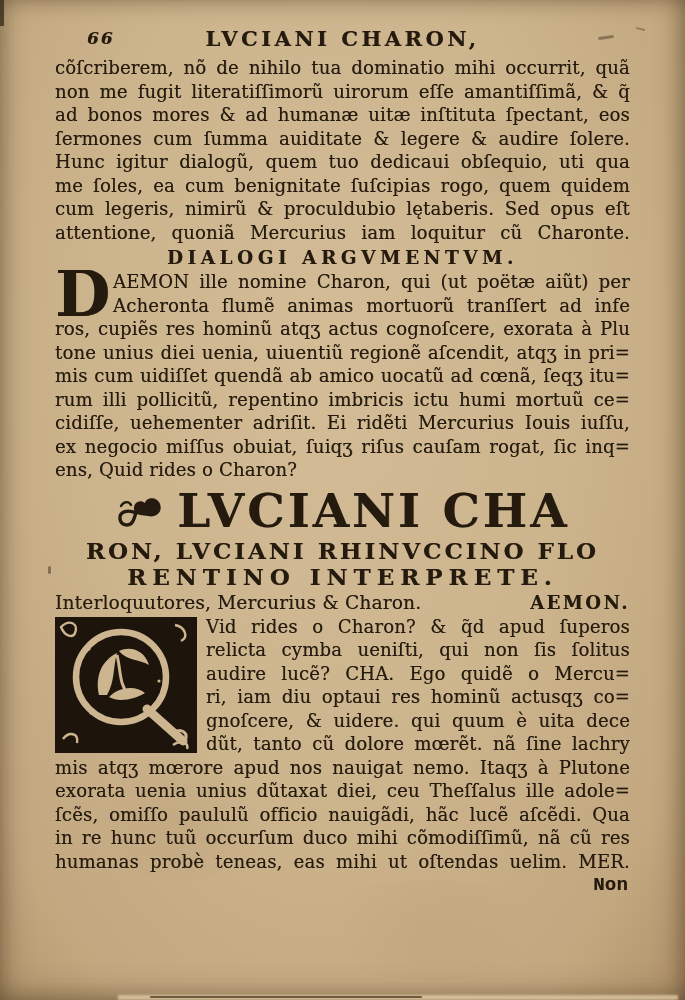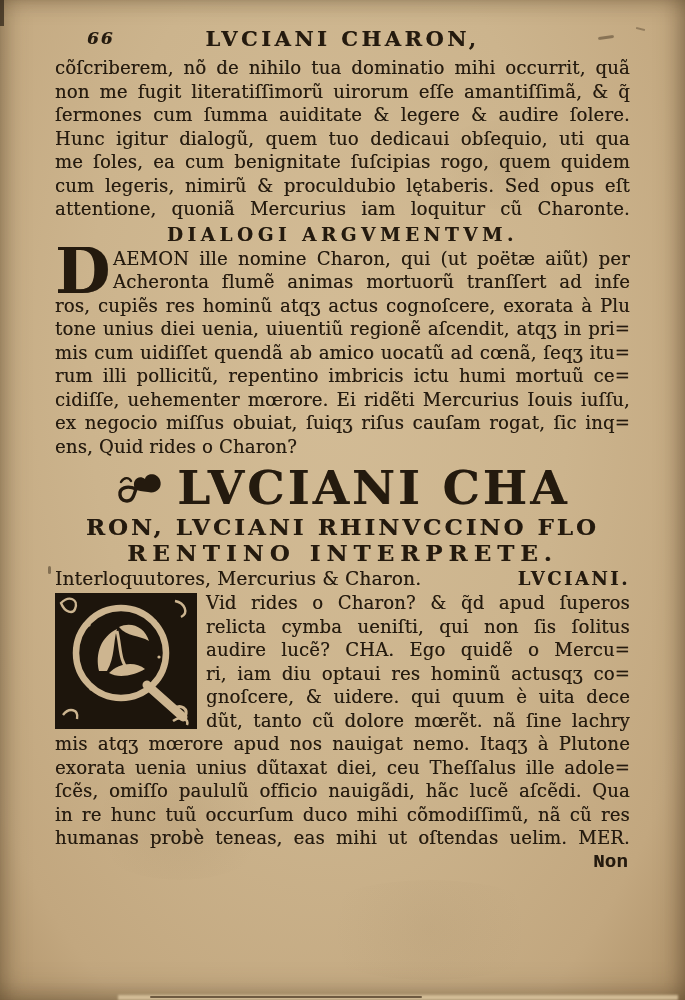--- a/index.html
+++ b/index.html
@@ -80,56 +80,57 @@
   <div class="content">
 
     <div class="header">
       <span class="pagenum">66</span>
       <span class="running">LVCIANI CHARON,</span>
     </div>
 
     <div class="para">
       <div class="line">cõſcriberem, nõ de nihilo tua dominatio mihi occurrit, quã</div>
       <div class="line">non me fugit literatiſſimorũ uirorum eſſe amantiſſimã, &amp; q̃</div>
+      <div class="line">ad bonos mores &amp; ad humanæ uitæ inſtituta ſpectant, eos</div>
       <div class="line">ſermones cum ſumma auiditate &amp; legere &amp; audire ſolere.</div>
       <div class="line">Hunc igitur dialogũ, quem tuo dedicaui obſequio, uti qua</div>
       <div class="line">me ſoles, ea cum benignitate ſuſcipias rogo, quem quidem</div>
       <div class="line">cum legeris, nimirũ &amp; proculdubio lętaberis. Sed opus eſt</div>
       <div class="line">attentione, quoniã Mercurius iam loquitur cũ Charonte.</div>
     </div>
 
     <div class="center-heading">DIALOGI ARGVMENTVM.</div>
 
     <div class="para">
       <span class="dropcap">D</span>
       <div class="line">AEMON ille nomine Charon, qui (ut poëtæ aiũt) per</div>
       <div class="line">Acheronta flumẽ animas mortuorũ tranſſert ad infe</div>
       <div class="line">ros, cupiẽs res hominũ atqʒ actus cognoſcere, exorata à Plu</div>
       <div class="line">tone unius diei uenia, uiuentiũ regionẽ aſcendit, atqʒ in pri=</div>
       <div class="line">mis cum uidiſſet quendã ab amico uocatũ ad cœnã, ſeqʒ itu=</div>
       <div class="line">rum illi pollicitũ, repentino imbricis ictu humi mortuũ ce=</div>
-      <div class="line">cidiſſe, uehementer mœrore. Ei ridẽti Mercurius Iouis iuſſu,</div>
+      <div class="line">cidiſſe, uehementer adriſit. Ei ridẽti Mercurius Iouis iuſſu,</div>
       <div class="line">ex negocio miſſus obuiat, ſuiqʒ riſus cauſam rogat, ſic inq=</div>
       <div class="line short">ens, Quid rides o Charon?</div>
     </div>
 
     <div class="title-block">
       <div class="main-title-row">
         <svg class="hedera" width="54" height="36" viewBox="0 0 54 36" aria-hidden="true">
           <path d="M20 17 C16 8 24 2 30 7 C31 1 42 0 45 8 C48 16 41 22 33 20 C27 19 23 19 20 17 Z" fill="#241a0e"></path>
           <path d="M21 17 C12 13 4 16 5 23 C6 30 15 31 18 25 C20 21 20 19 21 17" fill="none" stroke="#241a0e" stroke-width="3.4" stroke-linecap="round"></path>
           <path d="M6 10 C9 5 14 5 16 9" fill="none" stroke="#241a0e" stroke-width="2.4" stroke-linecap="round"></path>
         </svg>
         <span class="main-title">LVCIANI CHA</span>
       </div>
       <div class="subtitle1">RON, LVCIANI RHINVCCINO FLO</div>
       <div class="subtitle2">RENTINO INTERPRETE.</div>
       <div class="interloc-row">
         <span>Interloquutores, Mercurius &amp; Charon.</span>
-        <span class="speaker">LVCIANI.</span>
+        <span class="speaker">AEMON.</span>
       </div>
     </div>
 
     <div class="para">
       <svg class="woodcut" viewBox="0 0 142 136" aria-hidden="true">
         <rect x="0" y="0" width="142" height="136" fill="#1d150c"></rect>
         <circle cx="66" cy="60" r="45" fill="none" stroke="#cdb590" stroke-width="6.5"></circle>
         <path d="M92 92 L128 124" stroke="#cdb590" stroke-width="9" stroke-linecap="round"></path>
         <path d="M118 116 C126 110 134 116 130 124" fill="none" stroke="#cdb590" stroke-width="3" stroke-linecap="round"></path>
         <path d="M44 78 C40 60 46 44 62 36 C58 50 60 64 52 78 Z" fill="#cdb590"></path>

